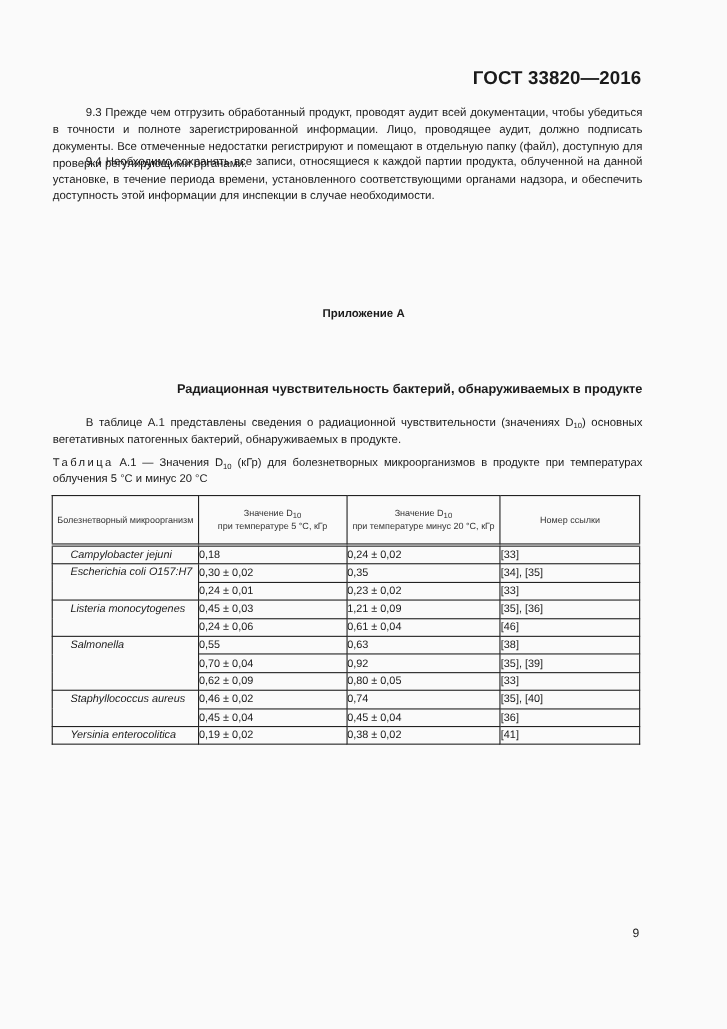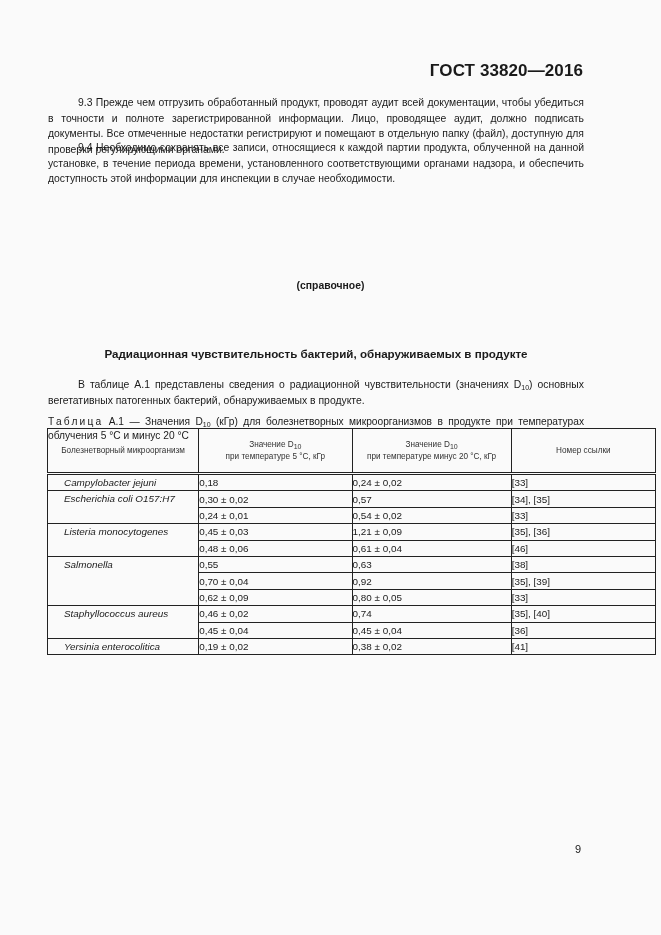--- a/index.html
+++ b/index.html
@@ -23,32 +23,32 @@
   }
   .para span { display: inline; }
   #p93 { top: 95px; }
   #p94 { top: 140px; }
   .appendix {
     position: absolute; left: 0; width: 661px; top: 279px;
     text-align: center; font-size: 10.4px; font-weight: bold; line-height: 14px;
   }
   .annex-title {
     position: absolute; left: 48px; width: 536px; top: 347px;
-    text-align: center; font-size: 11.6px; font-weight: bold;
+    text-align: right; font-size: 11.6px; font-weight: bold;
   }
   #intro { top: 377px; }
   .caption {
     position: absolute; left: 48px; width: 536px; top: 415px;
     font-size: 10.2px; line-height: 14px; text-align: justify;
   }
   .spaced { letter-spacing: 2.2px; }
   sub { font-size: 7px; vertical-align: -2px; line-height: 0; }
   table {
-    position: absolute; left: 47px; top: 428px;
-    width: 609px;
+    position: absolute; left: 47px; top: 450px;
+    width: 535px;
     border-collapse: collapse;
     font-size: 9.9px;
   }
   td, th { border: 1px solid #222; padding: 0; height: 15.4px; line-height: 15px; }
   th {
     font-weight: normal; font-size: 8.2px; line-height: 11.5px; color: #333;
     height: 43px; vertical-align: middle; text-align: center;
   }
   thead tr { border-bottom: 3px double #222; }
   col.c1 { width: 133px; }
@@ -63,21 +63,21 @@
 </style>
 </head>
 <body>
 
 <div class="gost">ГОСТ 33820—2016</div>
 
 <div class="para" id="p93">9.3 Прежде чем отгрузить обработанный продукт, проводят аудит всей документации, чтобы убедиться в точности и полноте зарегистрированной информации. Лицо, проводящее аудит, должно подписать документы. Все отмеченные недостатки регистрируют и помещают в отдельную папку (файл), доступную для проверки регулирующими органами.</div>
 <div class="para" id="p94">9.4 Необходимо сохранять все записи, относящиеся к каждой партии продукта, облученной на данной установке, в течение периода времени, установленного соответствующими органами надзора, и обеспечить доступность этой информации для инспекции в случае необходимости.</div>
 
 <div class="appendix">
-  <div>(справочное)</div>
+  <div>Приложение А</div>
 </div>
 
 <div class="annex-title">Радиационная чувствительность бактерий, обнаруживаемых в продукте</div>
 
 <div class="para" id="intro"><span>В таблице А.1 представлены сведения о радиационной чувствительности (значениях D</span><sub>10</sub><span>) основных вегетативных патогенных бактерий, обнаруживаемых в продукте.</span></div>
 
 <div class="caption"><span class="spaced">Таблица</span> <span>А.1 — Значения D</span><sub>10</sub><span> (кГр) для болезнетворных микроорганизмов в продукте при температурах облучения 5 °С и минус 20 °С</span></div>
 
 <table>
   <colgroup>
@@ -97,36 +97,36 @@
   <tbody>
     <tr>
       <td class="org">Campylobacter jejuni</td>
       <td class="val">0,18</td>
       <td class="val">0,24 ± 0,02</td>
       <td class="val">[33]</td>
     </tr>
     <tr>
       <td class="org" rowspan="2">Escherichia coli O157:H7</td>
       <td class="val">0,30 ± 0,02</td>
-      <td class="val">0,57</td>
+      <td class="val">0,35</td>
       <td class="val">[34], [35]</td>
     </tr>
     <tr>
       <td class="val">0,24 ± 0,01</td>
-      <td class="val">0,54 ± 0,02</td>
+      <td class="val">0,23 ± 0,02</td>
       <td class="val">[33]</td>
     </tr>
     <tr>
       <td class="org" rowspan="2">Listeria monocytogenes</td>
       <td class="val">0,45 ± 0,03</td>
       <td class="val">1,21 ± 0,09</td>
       <td class="val">[35], [36]</td>
     </tr>
     <tr>
-      <td class="val">0,48 ± 0,06</td>
+      <td class="val">0,24 ± 0,06</td>
       <td class="val">0,61 ± 0,04</td>
       <td class="val">[46]</td>
     </tr>
     <tr>
       <td class="org" rowspan="3">Salmonella</td>
       <td class="val">0,55</td>
       <td class="val">0,63</td>
       <td class="val">[38]</td>
     </tr>
     <tr>

